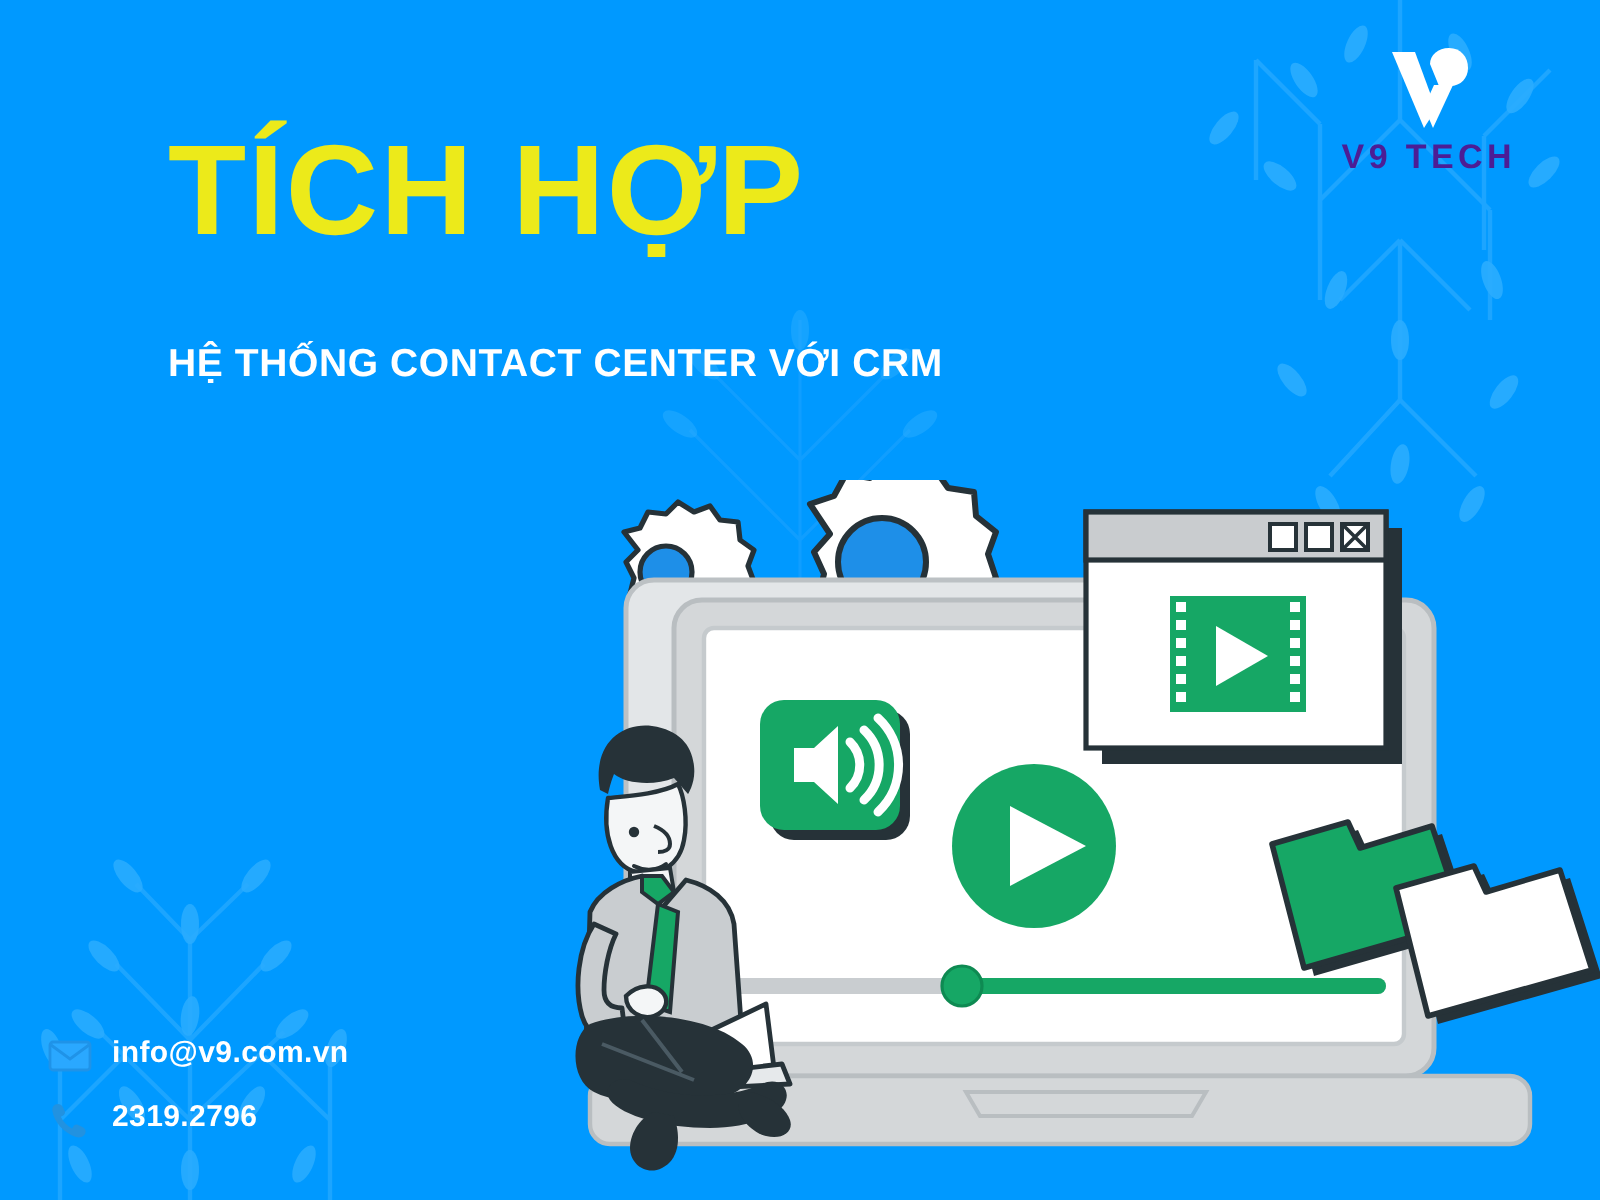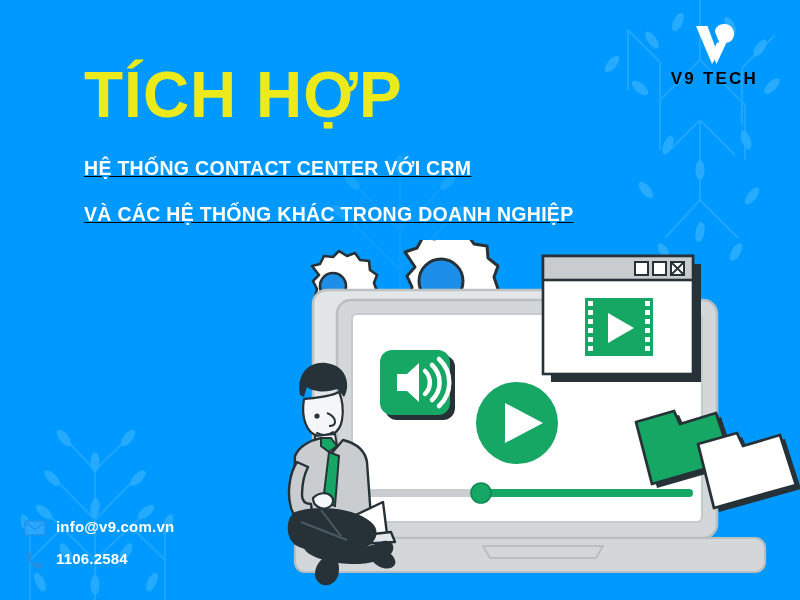--- a/index.html
+++ b/index.html
@@ -11,35 +11,35 @@
     position:relative;
   }
 
   
   .bg-pattern { position:absolute; inset:0; z-index:0; pointer-events:none; }
 
   
   .logo { position:absolute; top:20px; right:42px; z-index:5; text-align:center; }
   .logo-mark { width:46px; height:46px; margin:0 auto 4px; display:block; }
   .logo-text {
-    color:#000000; font-size:17px; font-weight:700;
+    color:#4c1d95; font-size:17px; font-weight:700;
     letter-spacing:2.2px; line-height:1; white-space:nowrap;
   }
 
   
   .headline { position:absolute; left:84px; top:62px; z-index:5; }
   .title {
     color:#ecea1a;
     font-size:64px;
     font-weight:700;
     letter-spacing:1px;
     line-height:1.05;
     white-space:nowrap;
   }
-  .subtitle { margin-top:30px;text-decoration:underline; }
+  .subtitle { margin-top:44px; }
   .subtitle-line {
     color:#ffffff;
     font-size:19.5px;
     font-weight:700;
     letter-spacing:0.3px;
     line-height:1.0;
     white-space:nowrap;
   }
   .subtitle-line + .subtitle-line { margin-top:26px; }
 
@@ -135,21 +135,20 @@
     <path d="M33.5 4 C39.5 4 43 8.5 43 14 C43 19 39.5 23 34 23 L28.5 23 L24 12 C24 7.5 28 4 33.5 4 Z" fill="#ffffff"></path>
     <path d="M26 22.5 L35.5 22.5 L25.5 44 L21 33.5 Z" fill="#ffffff"></path>
   </svg>
   <div class="logo-text">V9 TECH</div>
 </div>
 
 <div class="headline">
   <div class="title">TÍCH HỢP</div>
   <div class="subtitle">
     <div class="subtitle-line">HỆ THỐNG CONTACT CENTER VỚI CRM</div>
-    <div class="subtitle-line">VÀ CÁC HỆ THỐNG KHÁC TRONG DOANH NGHIỆP</div>
   </div>
 </div>
 
 <svg class="illustration" viewBox="0 0 545 360">
 
   <g>
     <path d="M57 26 l8 -2 l4 -8 l9 1 l6 -6 l8 5 l8 -3 l5 7 l9 1 l1 9 l7 5 l-3 8 l3 8 l-6 6 l-1 9 l-9 2 l-5 7 l-8 -3 l-8 4 l-6 -6 l-9 0 l-2 -9 l-8 -4 l2 -8 l-4 -8 l6 -6 Z" fill="#ffffff" stroke="#263238" stroke-width="2.6" stroke-linejoin="round"></path>
     <circle cx="78" cy="46" r="13" fill="#1e8fe8" stroke="#263238" stroke-width="2.6"></circle>
   </g>
   <g>
@@ -273,15 +272,15 @@
       </svg>
     </span>
     <span class="contact-text">info@v9.com.vn</span>
   </div>
   <div class="contact-row">
     <span class="contact-icon">
       <svg width="20" height="20" viewBox="0 0 20 20">
         <path d="M4 2 C2 2 1 3.5 1.2 5.5 C2 11 7 16.5 13 18.5 C15.5 19.2 17.5 18 17.8 16 C18 14.8 17.2 14 16 13.4 L14 12.5 C13 12 12.2 12.4 11.7 13.2 L11 14.3 C8.6 13 6.5 10.8 5.4 8.4 L6.6 7.7 C7.4 7.2 7.8 6.3 7.3 5.4 L6.3 3.4 C5.8 2.4 5 2 4 2 Z" fill="#2292e0"></path>
       </svg>
     </span>
-    <span class="contact-text">1106.2584</span>
+    <span class="contact-text">2319.2796</span>
   </div>
 </div>
 
 </body></html>

